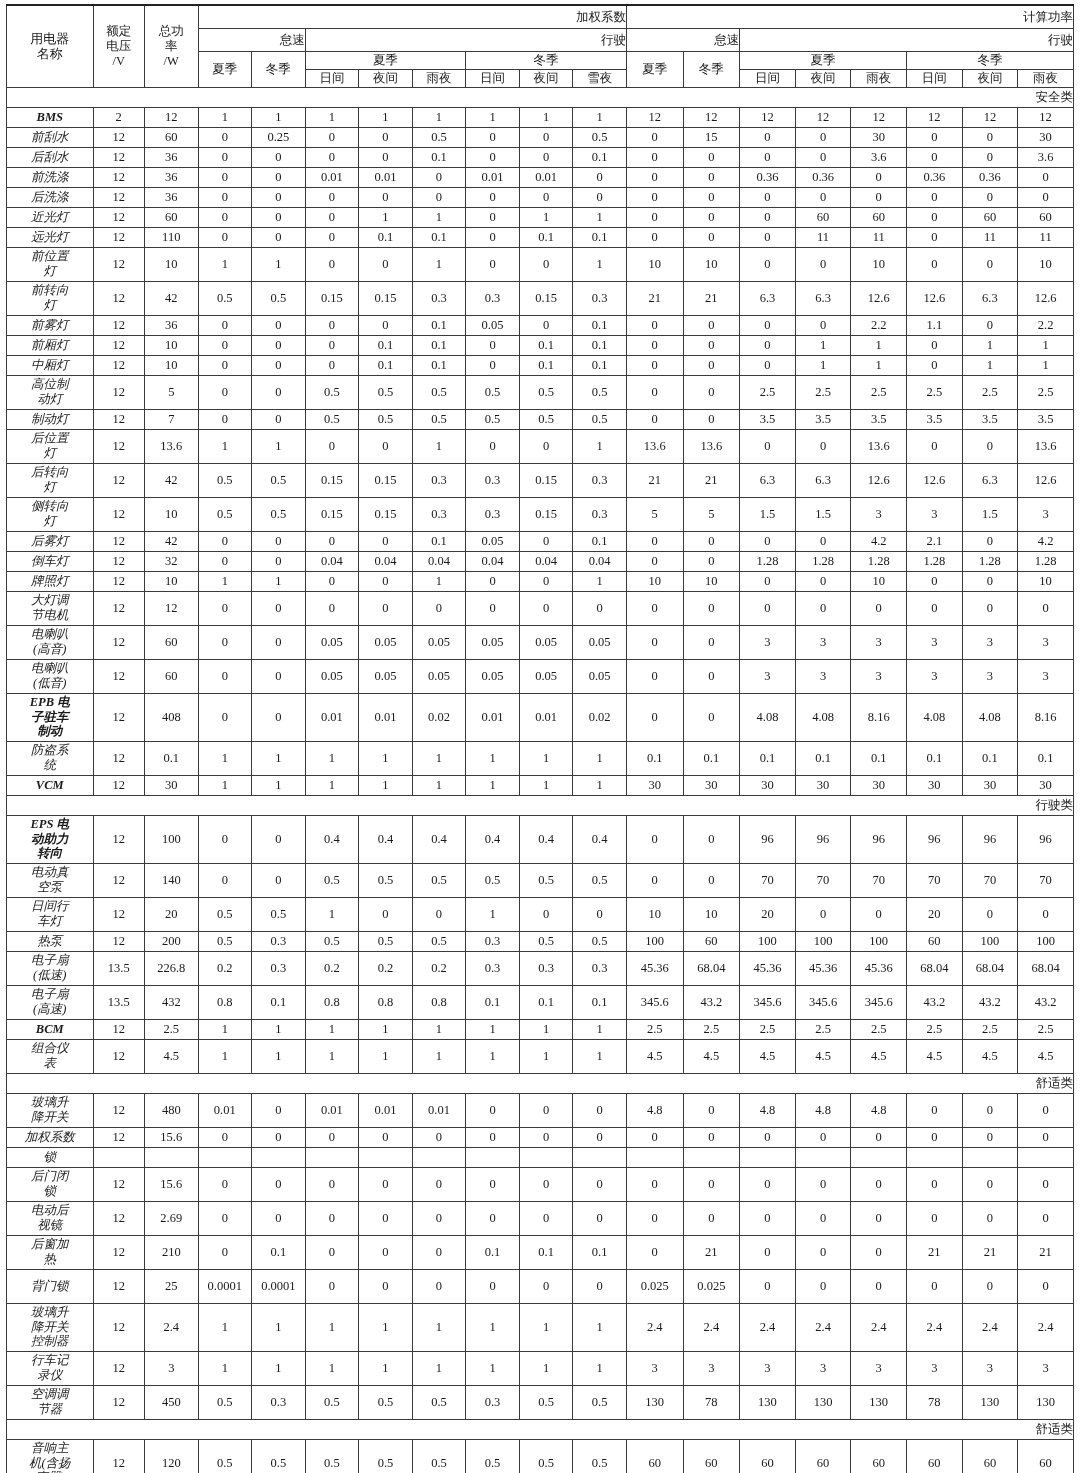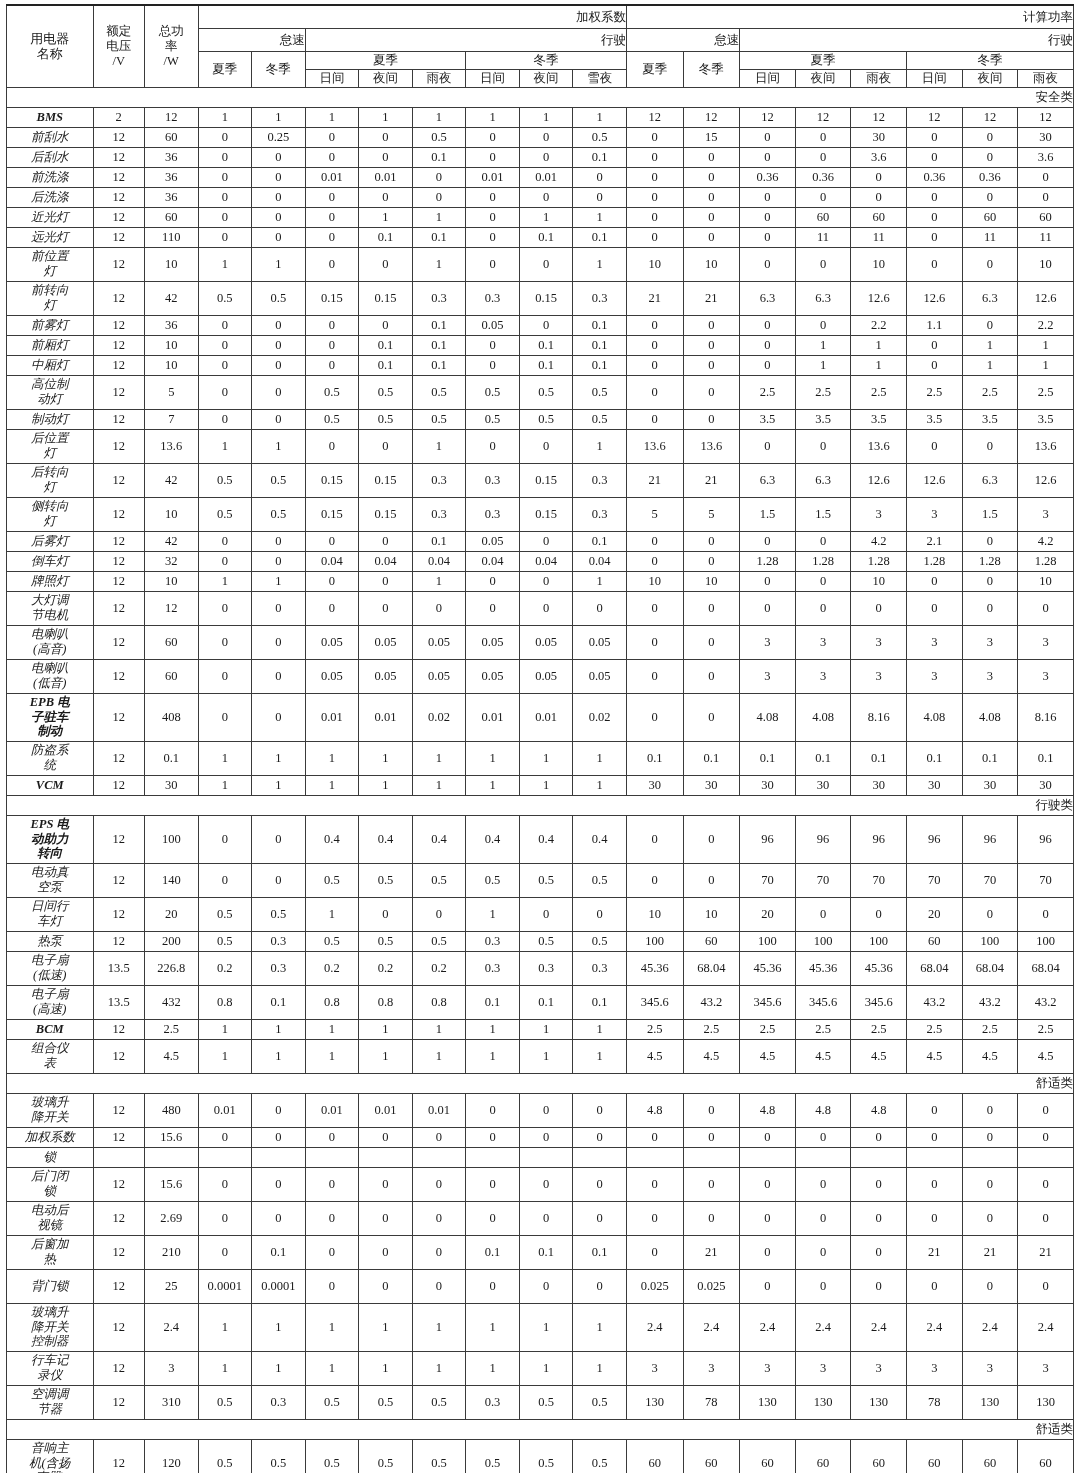--- a/index.html
+++ b/index.html
@@ -1123,21 +1123,21 @@
           <td class="num">3</td>
           <td class="num">3</td>
           <td class="num">3</td>
         </tr>
         <tr class="datarow t2">
           <td class="namecell">
             <div>空调调</div>
             <div>节器</div>
           </td>
           <td class="num">12</td>
-          <td class="num">310</td>
+          <td class="num">450</td>
           <td class="num">0.5</td>
           <td class="num">0.3</td>
           <td class="num">0.5</td>
           <td class="num">0.5</td>
           <td class="num">0.5</td>
           <td class="num">0.3</td>
           <td class="num">0.5</td>
           <td class="num">0.5</td>
           <td class="num">130</td>
           <td class="num">78</td>

